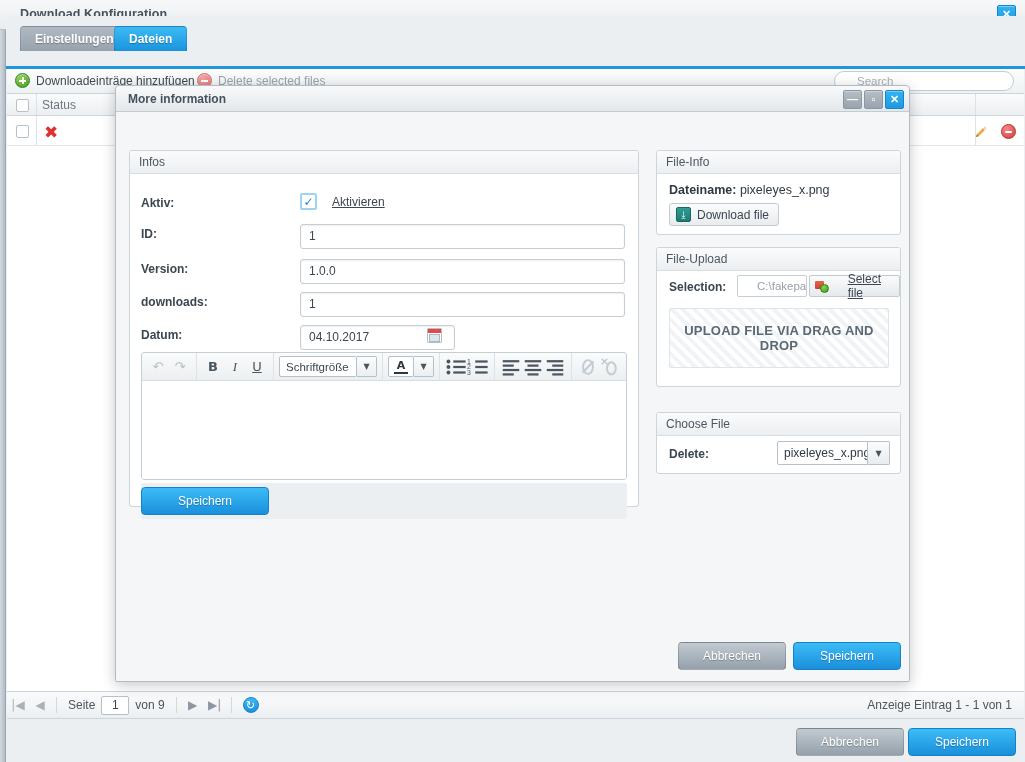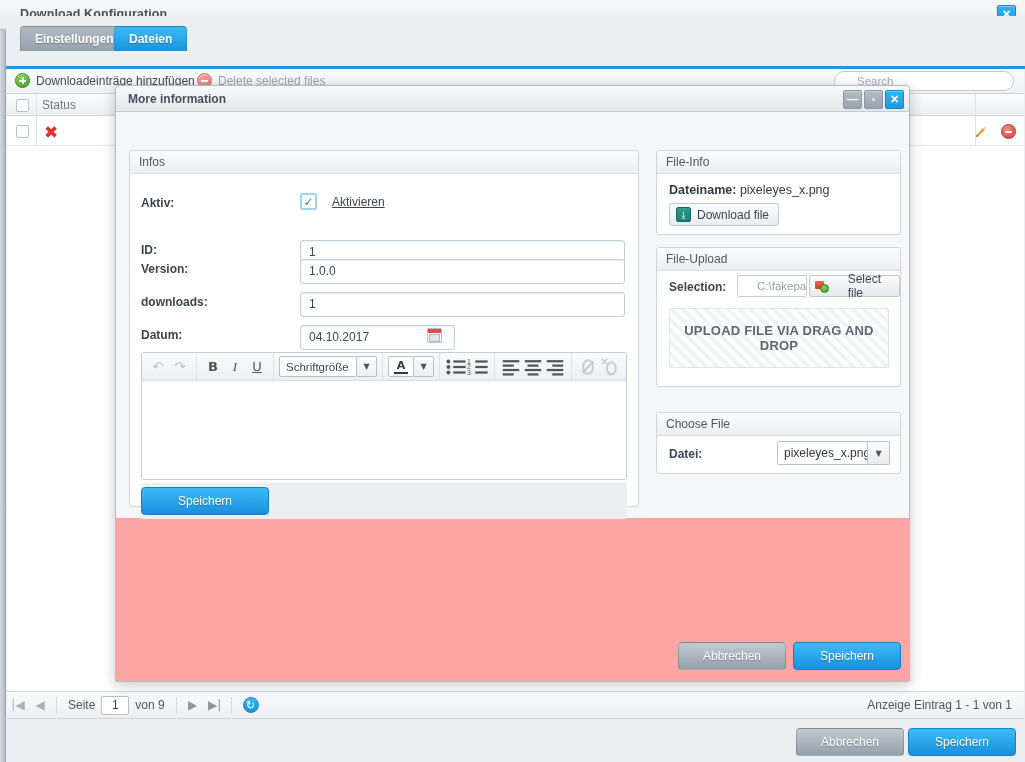--- a/index.html
+++ b/index.html
@@ -266,21 +266,21 @@
   .modal-title {
     position: absolute; left: 12px; top: 6px;
     font-size: 12px; font-weight: bold; color: #46525e;
   }
   #modal-min  { right: 47px; top: 4px; }
   #modal-max  { right: 26px; top: 4px; }
   #modal-close{ right: 5px;  top: 4px; }
 
   .modal-body {
     position: absolute; left: 0; top: 26px;
-    width: 793px; height: 406px;
+    width: 793px; height: 569px;
     background: #f4f6f7;
   }
 
   
   .panel {
     position: absolute;
     background: #fff;
     border: 1px solid #cdd4da;
     border-radius: 3px;
   }
@@ -439,21 +439,21 @@
     font-size: 11.5px; color: #96a0a9;
     line-height: 20px; padding-left: 19px;
     overflow: hidden; white-space: nowrap;
   }
   .sel-file-btn {
     position: absolute; left: 152px; top: 27px;
     height: 22px; padding: 0 8px 0 5px;
     display: flex; align-items: center; gap: 21px;
     background: linear-gradient(to bottom, #fafbfc, #e6eaed);
     border: 1px solid #c3cbd2; border-radius: 2px;
-    font-size: 12px; color: #3c4650; cursor: pointer;
+    font-size: 12px; color: #3c4650; cursor: pointer; text-decoration: underline;
   }
   .sel-glyph {
     width: 14px; height: 13px; position: relative;
   }
   .sel-glyph .sg-back {
     position:absolute; left:0; top:1px; width:9px; height:8px;
     background: linear-gradient(to bottom,#e8654a,#c8432c); border-radius:1px;
   }
   .sel-glyph .sg-plus {
     position:absolute; left:5px; top:4px; width:9px; height:9px;
@@ -600,21 +600,21 @@
 
       <div class="panel" id="panel-infos">
         <div class="panel-head">Infos</div>
 
         <div class="field-row" style="top:42px;">
           <div class="field-label">Aktiv:</div>
           <div class="chk-blue">✓</div>
           <div class="chk-text">Aktivieren</div>
         </div>
 
-        <div class="field-row" style="top:89px;">
+        <div class="field-row" style="top:73px;">
           <div class="field-label">ID:</div>
           <div class="field-input">1</div>
         </div>
 
         <div class="field-row" style="top:108px;">
           <div class="field-label">Version:</div>
           <div class="field-input">1.0.0</div>
         </div>
 
         <div class="field-row" style="top:141px;">
@@ -732,21 +732,21 @@
             <span class="sg-back"></span>
               <span class="sg-plus"></span>
           </span>
           <span>Select file</span>
         </div>
         <div class="dropzone">UPLOAD FILE VIA DRAG AND DROP</div>
       </div>
 
       <div class="panel" id="panel-choose">
         <div class="panel-head">Choose File</div>
-        <div class="datei-label">Datei:</div>
+        <div class="datei-label">Delete:</div>
         <div class="combo">
           <div class="combo-val">pixeleyes_x.png</div>
           <div class="combo-caret">▼</div>
         </div>
       </div>
 
       <div class="btn gray" id="modal-cancel">Abbrechen</div>
       <div class="btn blue" id="modal-save">Speichern</div>
 
     </div>

